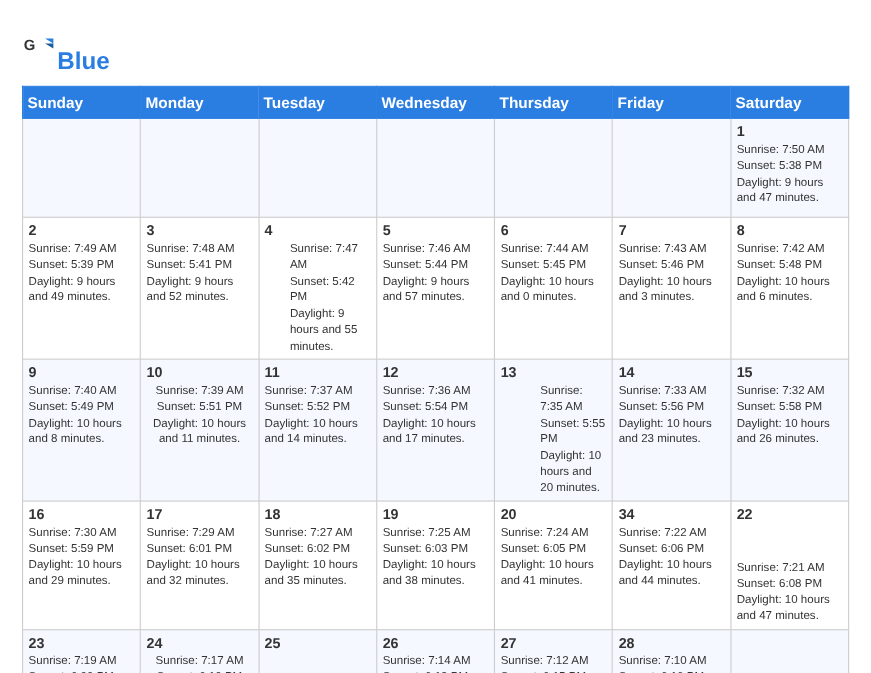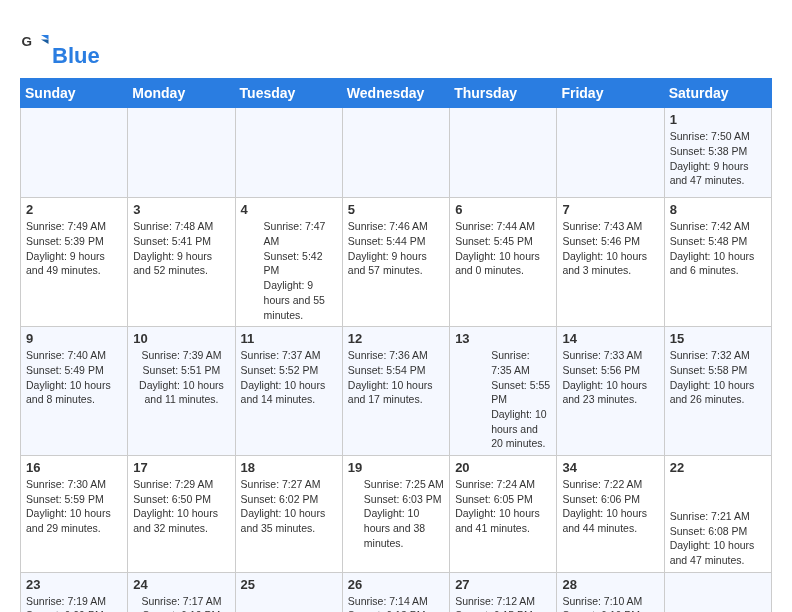--- a/index.html
+++ b/index.html
@@ -223,32 +223,32 @@
       <tr>
         <td>
           <span class="day-num">16</span>
           <div class="day-info" style="white-space: pre-wrap;">Sunrise: 7:30 AM
 Sunset: 5:59 PM
 Daylight: 10 hours and 29 minutes.</div>
         </td>
         <td>
           <span class="day-num">17</span>
           <div class="day-info" style="white-space: pre-wrap;">Sunrise: 7:29 AM
-Sunset: 6:50 PM
+Sunset: 6:01 PM
 Daylight: 10 hours and 32 minutes.</div>
         </td>
         <td>
           <span class="day-num">18</span>
           <div class="day-info" style="white-space: pre-wrap;">Sunrise: 7:27 AM
 Sunset: 6:02 PM
 Daylight: 10 hours and 35 minutes.</div>
         </td>
         <td>
           <span class="day-num">19</span>
-          <div class="day-info" style="white-space: pre-wrap; margin-left: 16px;">Sunrise: 7:25 AM
+          <div class="day-info" style="white-space: pre-wrap;">Sunrise: 7:25 AM
 Sunset: 6:03 PM
 Daylight: 10 hours and 38 minutes.</div>
         </td>
         <td>
           <span class="day-num">20</span>
           <div class="day-info" style="white-space: pre-wrap;">Sunrise: 7:24 AM
 Sunset: 6:05 PM
 Daylight: 10 hours and 41 minutes.</div>
         </td>
         <td>

